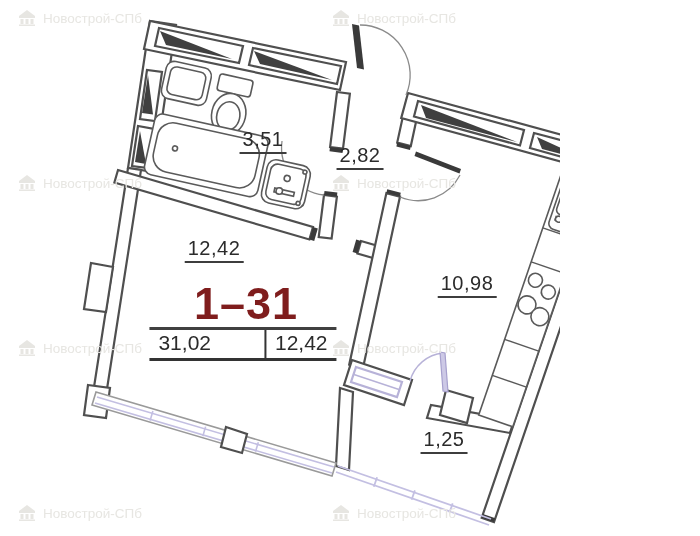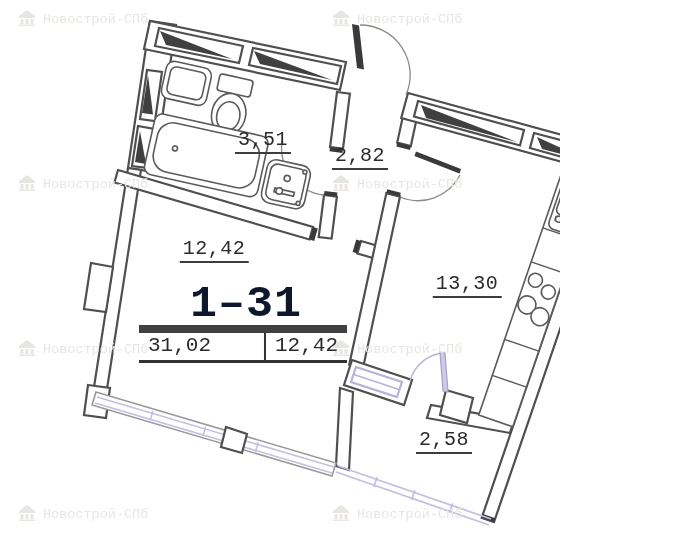--- a/index.html
+++ b/index.html
@@ -1,32 +1,32 @@
 <!DOCTYPE html>
 <html><head>
 <meta charset="utf-8">
 <style>
   html,body{margin:0;padding:0;background:#ffffff;}
   .canvas{
     position:relative;width:560px;height:536px;background:#ffffff;overflow:hidden;
-    font-family:Liberation Mono, monospace;
+    font-family:Liberation Sans, sans-serif;
   }
   .canvas svg{position:absolute;left:0;top:0;}
   .lbl{
     position:absolute;transform:translate(-50%,-50%);
     color:#2b2b2b;font-size:20px;letter-spacing:.5px;white-space:nowrap;
   }
   .lbl.u{border-bottom:2px solid #3d3d3d;padding:0 3px 1px 3px;}
   .apt{
     position:absolute;transform:translate(-50%,-50%);
-    color:#0f172a;font-size:45px;font-weight:bold;letter-spacing:1px;white-space:nowrap;
+    color:#7f1d1d;font-size:45px;font-weight:bold;letter-spacing:1px;white-space:nowrap;
   }
   .tbl{
     position:absolute;transform:translate(-50%,-50%);
-    display:flex;border-top:8px solid #404040;border-bottom:3px solid #333;color:#2b2b2b;gap:44px;
+    display:flex;border-top:3px solid #404040;border-bottom:3px solid #333;color:#2b2b2b;gap:44px;
   }
   .tbl span{font-size:21px;padding:1px 9px 3px 9px;white-space:nowrap;}
   .tbl span + span{border-left:2px solid #333;}
 </style>
 </head>
 <body>
 
 <div class="canvas">
 
 <svg width="700" height="536" viewBox="0 0 700 536">
@@ -243,22 +243,22 @@
     <g transform="translate(647,505)">
           <use href="#wm-b" width="18" height="16"></use>
           <text x="25" y="13" font-size="13.5">Новострой-СПб</text>
         </g>
   </g>
 </svg>
 
   <div class="lbl u" style="left:255px;top:141px;margin-left:8px;">3,51</div>
   <div class="lbl u" style="left:360px;top:157px;">2,82</div>
   <div class="lbl u" style="left:214px;top:250px;">12,42</div>
-  <div class="lbl u" style="left:467px;top:285px;">13,30</div>
-  <div class="lbl u" style="left:444px;top:441px;">2,58</div>
+  <div class="lbl u" style="left:467px;top:285px;">10,98</div>
+  <div class="lbl u" style="left:444px;top:441px;">1,25</div>
 
   <div class="apt" style="left:246px;top:304px;">1–31</div>
   <div class="tbl" style="left:243px;top:344px;">
     <span>31,02</span>
     <span>12,42</span>
   </div>
 
 </div>
 
 </body></html>

